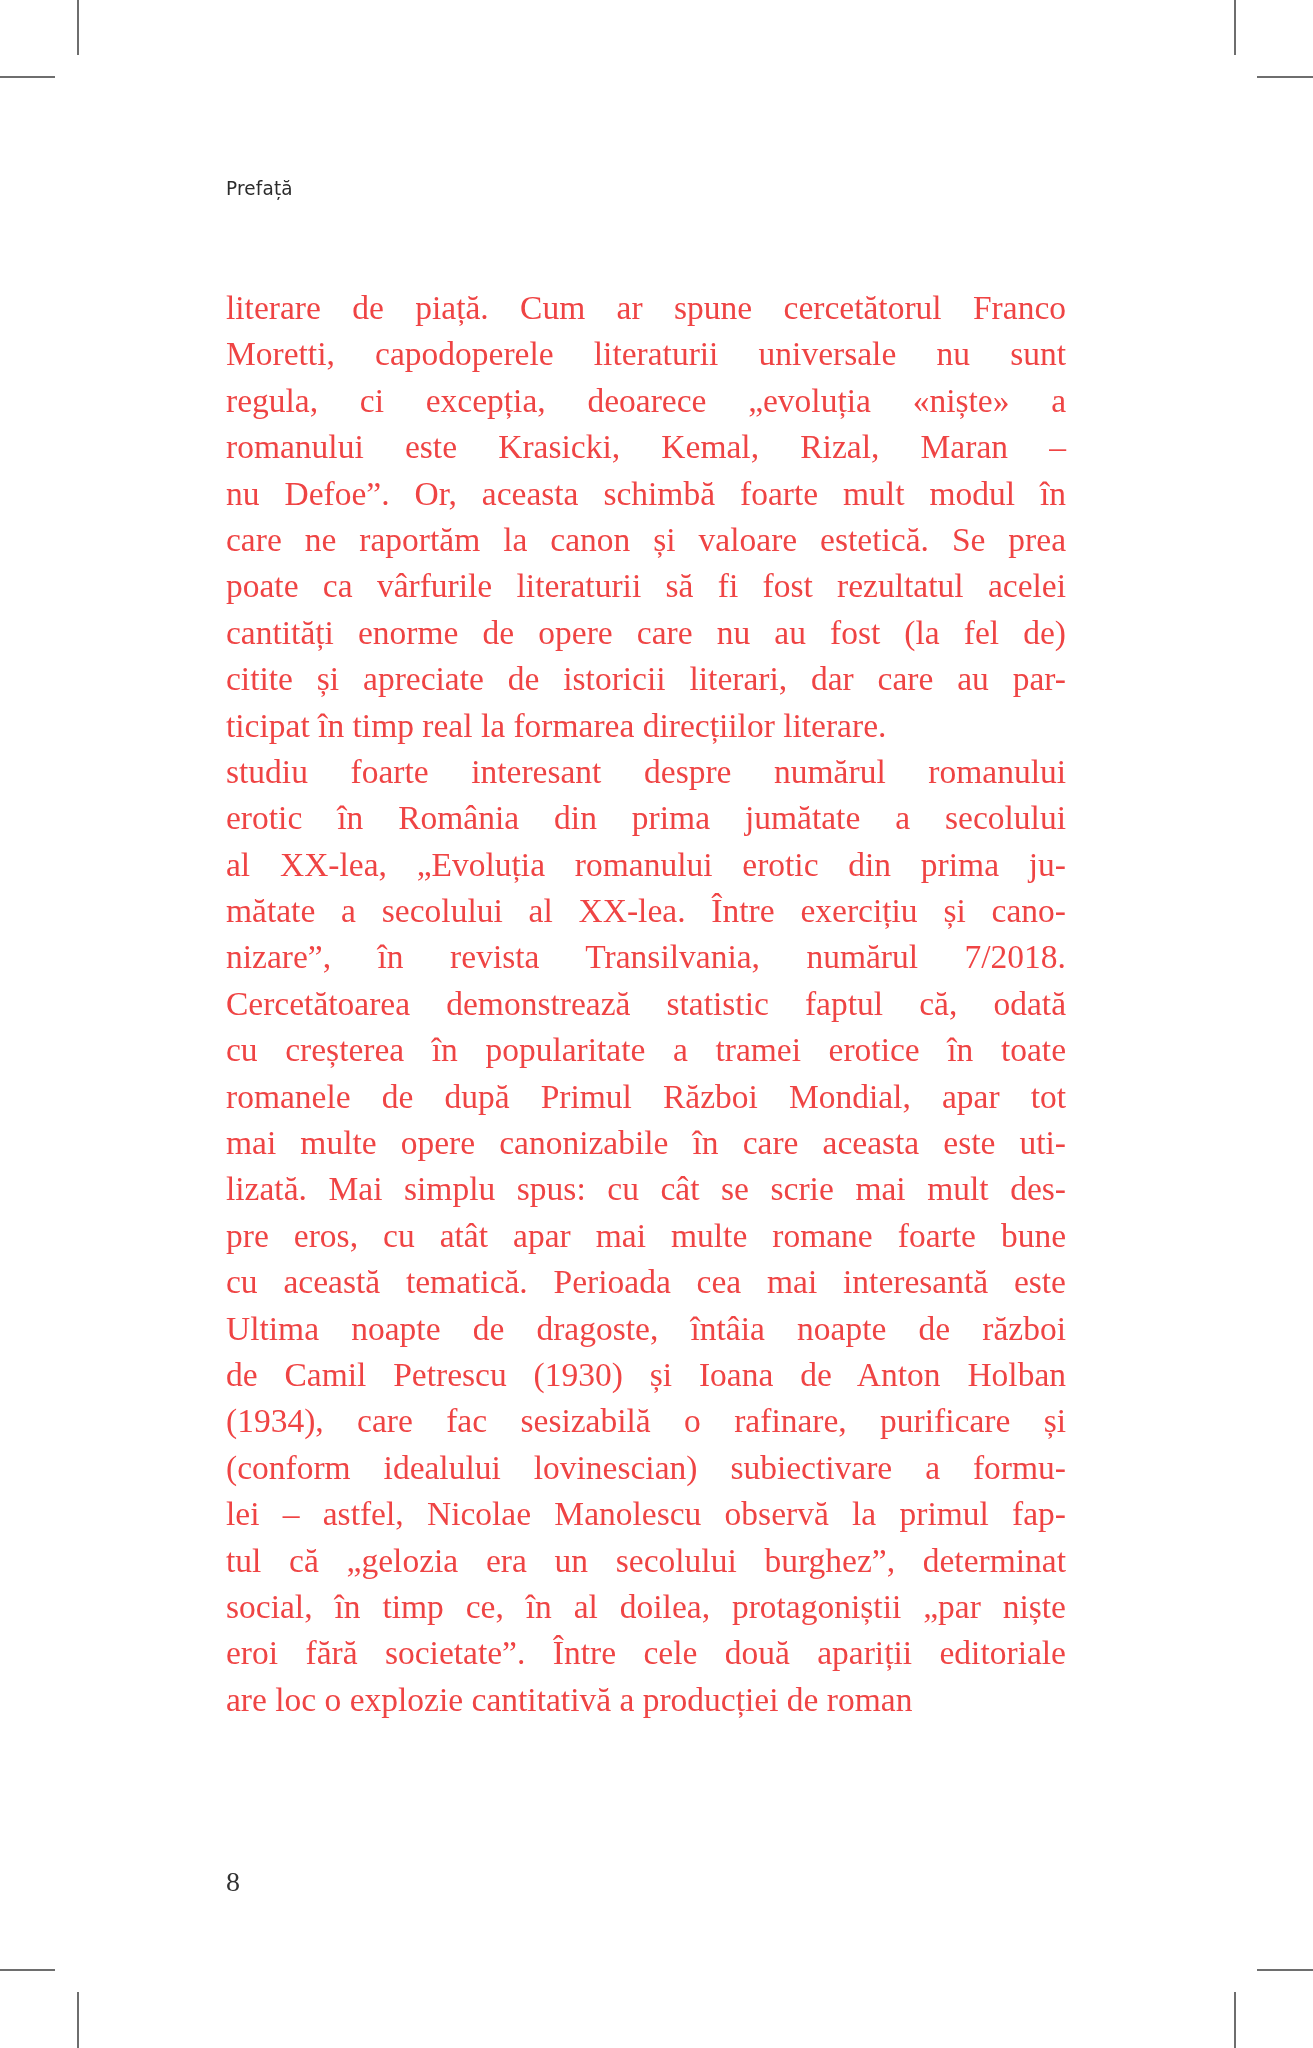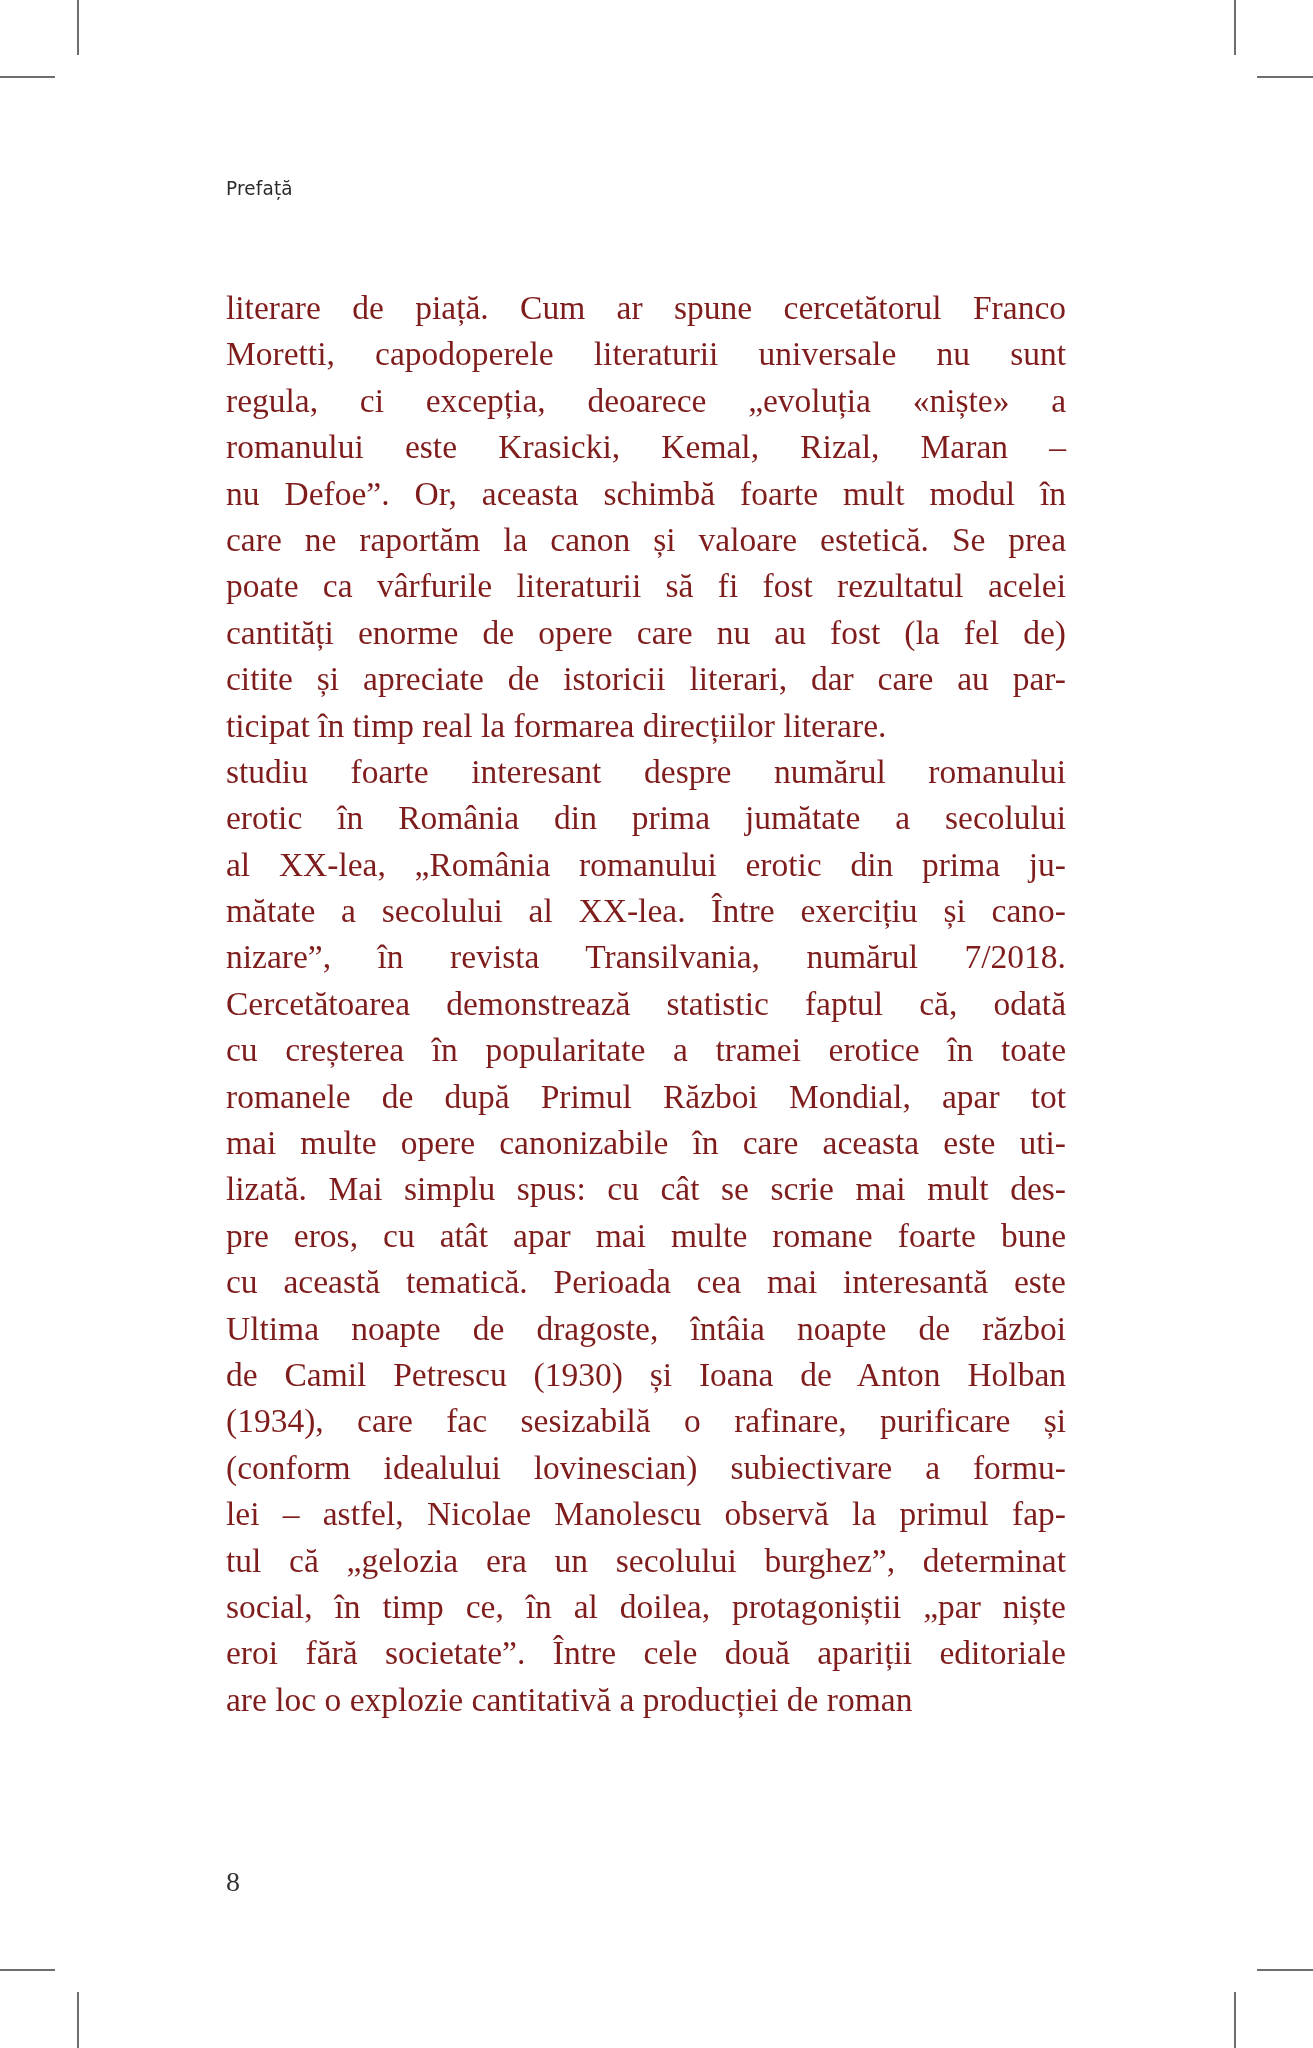--- a/index.html
+++ b/index.html
@@ -13,21 +13,21 @@
   .running-head {
     position: absolute; left: 226px; top: 176px;
     font-family: "DejaVu Sans", "Liberation Sans", sans-serif;
     font-size: 20px; color: #2b2b2b; letter-spacing: 0.2px;
     transform: scaleX(0.92); transform-origin: left center;
   }
 
   .text-block {
     position: absolute; left: 226px; top: 285px; width: 840px;
     font-family: "Liberation Serif", "DejaVu Serif", serif;
-    font-size: 33.5px; line-height: 46.4px; color: #7f1d1d;
+    font-size: 33.5px; line-height: 46.4px; color: #ef4444;
   }
   .line {
     display: block; height: 46.4px; white-space: nowrap;
     text-align: justify; text-align-last: justify;
   }
   .line.last { text-align-last: left; }
   .line.indent { padding-left: 42px; }
   .it { }
 
   .folio {
@@ -61,21 +61,21 @@
         <span class="line"><span>nu Defoe”. Or, aceasta schimbă foarte mult modul în</span></span>
         <span class="line"><span>care ne raportăm la canon și valoare estetică. Se prea</span></span>
         <span class="line"><span>poate ca vârfurile literaturii să fi fost rezultatul acelei</span></span>
         <span class="line"><span>cantități enorme de opere care nu au fost (la fel de)</span></span>
         <span class="line"><span>citite și apreciate de istoricii literari, dar care au par-</span></span>
         <span class="line last"><span>ticipat în timp real la formarea direcțiilor literare.</span></span>
       </div>
       <div>
         <span class="line"><span>studiu foarte interesant despre numărul romanului</span></span>
         <span class="line"><span>erotic în România din prima jumătate a secolului</span></span>
-        <span class="line"><span>al XX-lea, „România romanului erotic din prima ju-</span></span>
+        <span class="line"><span>al XX-lea, „Evoluția romanului erotic din prima ju-</span></span>
         <span class="line"><span>mătate a secolului al XX-lea. Între exercițiu și cano-</span></span>
         <span class="line"><span>nizare”, în revista </span><span class="it">Transilvania</span><span>, numărul 7/2018.</span></span>
         <span class="line"><span>Cercetătoarea demonstrează statistic faptul că, odată</span></span>
         <span class="line"><span>cu creșterea în popularitate a tramei erotice în toate</span></span>
         <span class="line"><span>romanele de după Primul Război Mondial, apar tot</span></span>
         <span class="line"><span>mai multe opere canonizabile în care aceasta este uti-</span></span>
         <span class="line"><span>lizată. Mai simplu spus: cu cât se scrie mai mult des-</span></span>
         <span class="line"><span>pre </span><span class="it">eros</span><span>, cu atât apar mai multe romane foarte bune</span></span>
         <span class="line"><span>cu această tematică. Perioada cea mai interesantă este</span></span>
         <span class="line"><span class="it">Ultima noapte de dragoste, întâia noapte de război</span></span>

